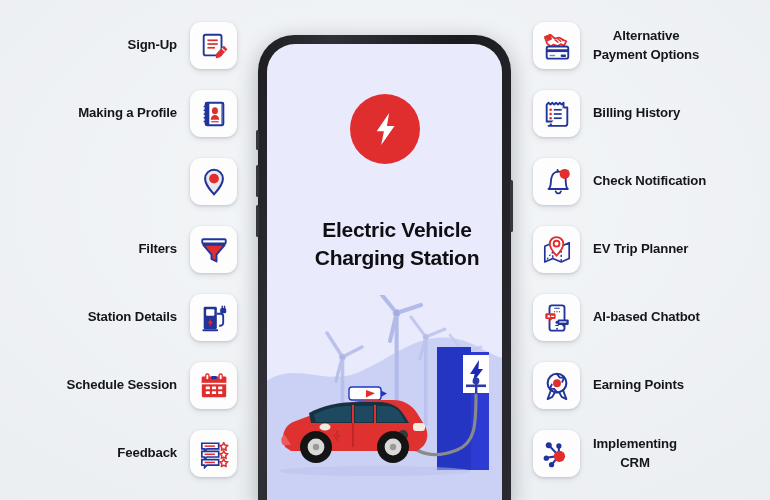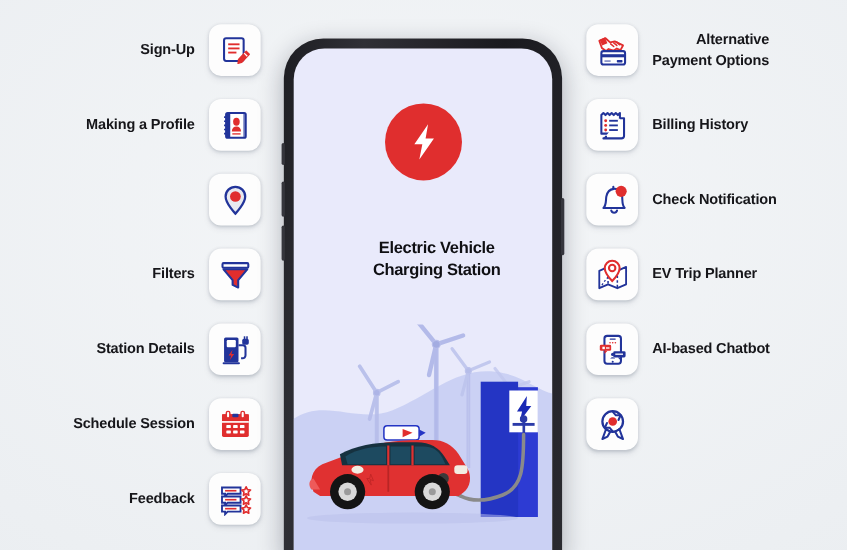--- a/index.html
+++ b/index.html
@@ -51,21 +51,21 @@
 
   .feature-label {
     font-size: 13.2px;
     font-weight: 700;
     color: #16161a;
     line-height: 1.42;
     letter-spacing: -0.15px;
     white-space: pre-line;
   }
   .col-left .feature-label  { text-align: right; }
-  .col-right .feature-label { text-align: right; }
+  .col-right .feature-label { text-align: center; }
 
   .icon-card {
     width: 47px;
     height: 47px;
     min-width: 47px;
     background: #fdfdfd;
     border-radius: 11px;
     box-shadow: 0 1px 3px rgba(20,30,55,.17), 0 3px 7px rgba(20,30,55,.07);
     display: flex;
     align-items: center;
@@ -124,21 +124,21 @@
     display: flex;
     align-items: center;
     justify-content: center;
   }
   .app-title {
     position: absolute;
     left: 0;
     right: 0;
     top: 172px;
     text-align: center;
-    font-size: 15px;
+    font-size: 21px;
     font-weight: 800;
     color: #0f0f13;
     line-height: 1.34;
     letter-spacing: -0.3px;
     white-space: pre-line;
     padding-left: 25px;
   }
   .scene {
     position: absolute;
     left: 0;
@@ -478,18 +478,38 @@
       <span class="icon-card">
         <svg width="30" height="30" viewBox="0 0 32 32">
           <circle cx="16" cy="13" r="10" fill="#fff" stroke="#22349a" stroke-width="2.2"></circle>
           <path d="M16 3.4 L19 7 h4.6 M16 22.6 L13 19 H8.4" stroke="#22349a" stroke-width="2" fill="none" stroke-linecap="round"></path>
           <path d="M23.6 7 l-2 4.5 M8.4 19 l2-4.5" stroke="#22349a" stroke-width="2" fill="none" stroke-linecap="round"></path>
           <circle cx="16" cy="13" r="4.2" fill="#e02e2e"></circle>
           <path d="M9.5 20.5 L6 30 l5-2.4 L13.6 23z" fill="#fff" stroke="#22349a" stroke-width="2" stroke-linejoin="round"></path>
           <path d="M22.5 20.5 L26 30 l-5-2.4 L18.4 23z" fill="#fff" stroke="#22349a" stroke-width="2" stroke-linejoin="round"></path>
         </svg>
       </span>
-    </div>
-
+      <span class="feature-label">Earning Points</span>
+    </div>
+
+    <div class="feature">
+      <span class="icon-card">
+        <svg width="30" height="30" viewBox="0 0 32 32">
+          <g stroke="#22349a" stroke-width="2.2" fill="none" stroke-linecap="round">
+            <path d="M7.5 7 L18 18"></path>
+            <path d="M5 20 L18 18"></path>
+            <path d="M18 8.5 V18"></path>
+            <path d="M10.5 27 L18 18"></path>
+          </g>
+          <circle cx="18.6" cy="18.4" r="6" fill="#e02e2e"></circle>
+          <circle cx="7.2" cy="6.6" r="3.2" fill="#22349a"></circle>
+          <circle cx="4.6" cy="20.4" r="2.8" fill="#22349a"></circle>
+          <circle cx="18" cy="7.4" r="2.8" fill="#22349a"></circle>
+          <circle cx="10.2" cy="27.4" r="2.8" fill="#22349a"></circle>
+        </svg>
+      </span>
+      <span class="feature-label">Implementing
+CRM</span>
+    </div>
 
   </div>
 
 </div>
 
 </body></html>

